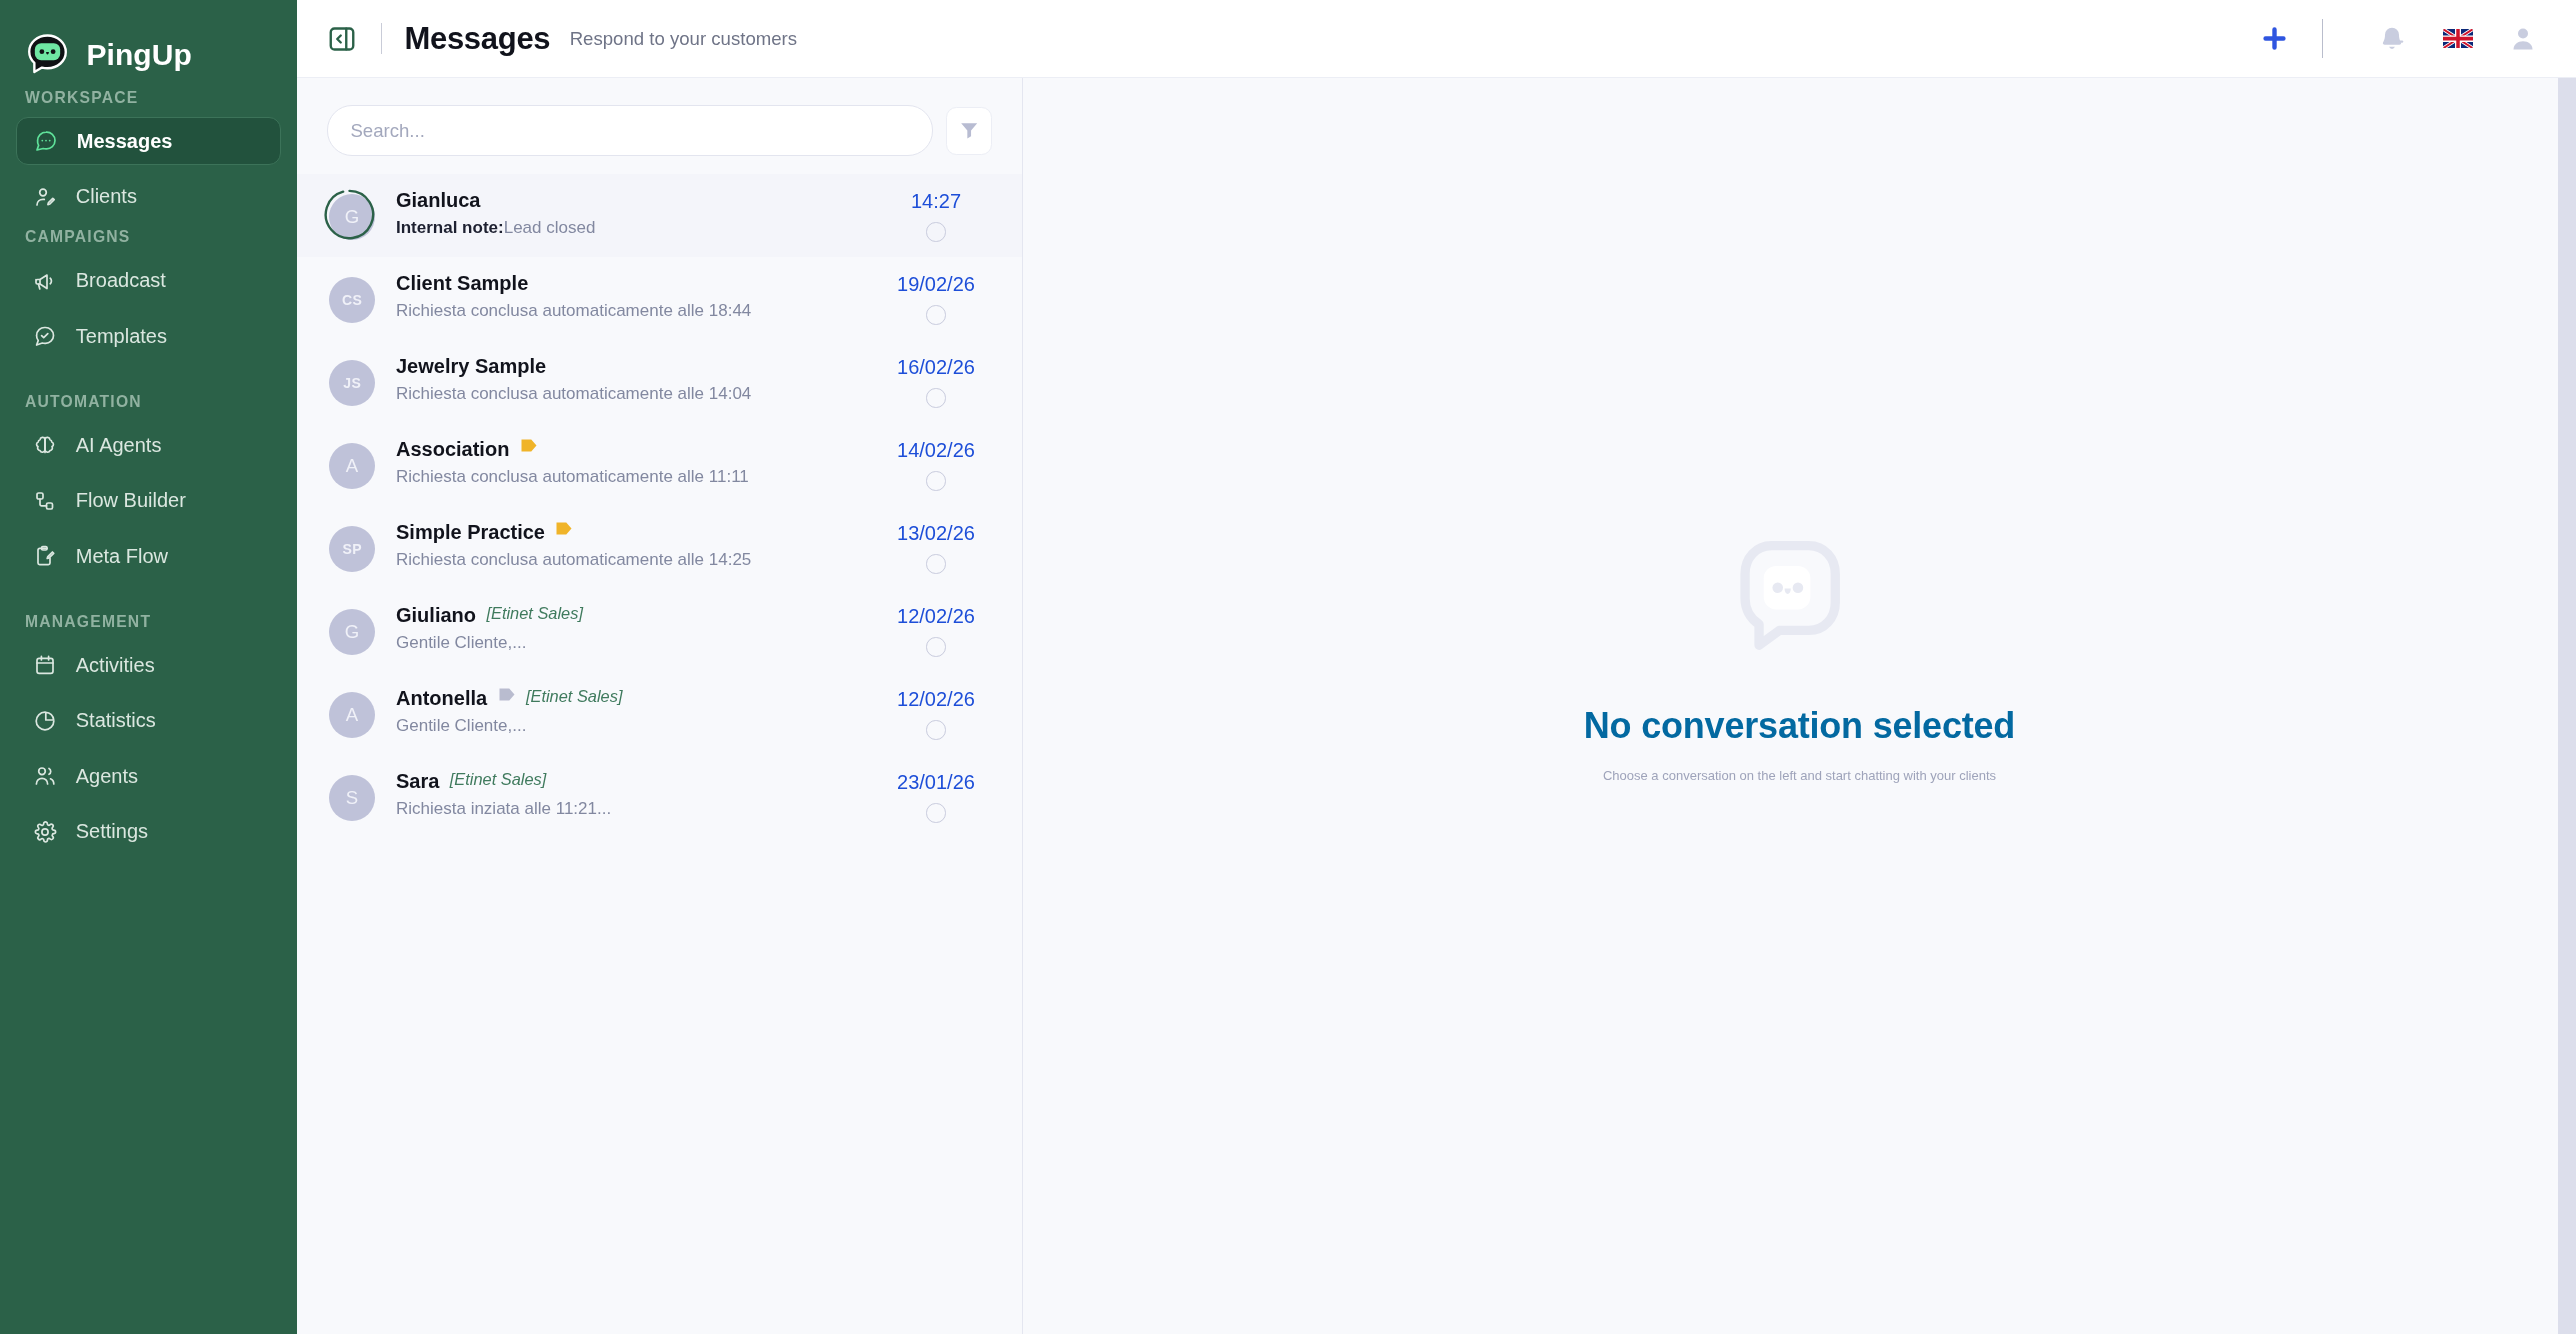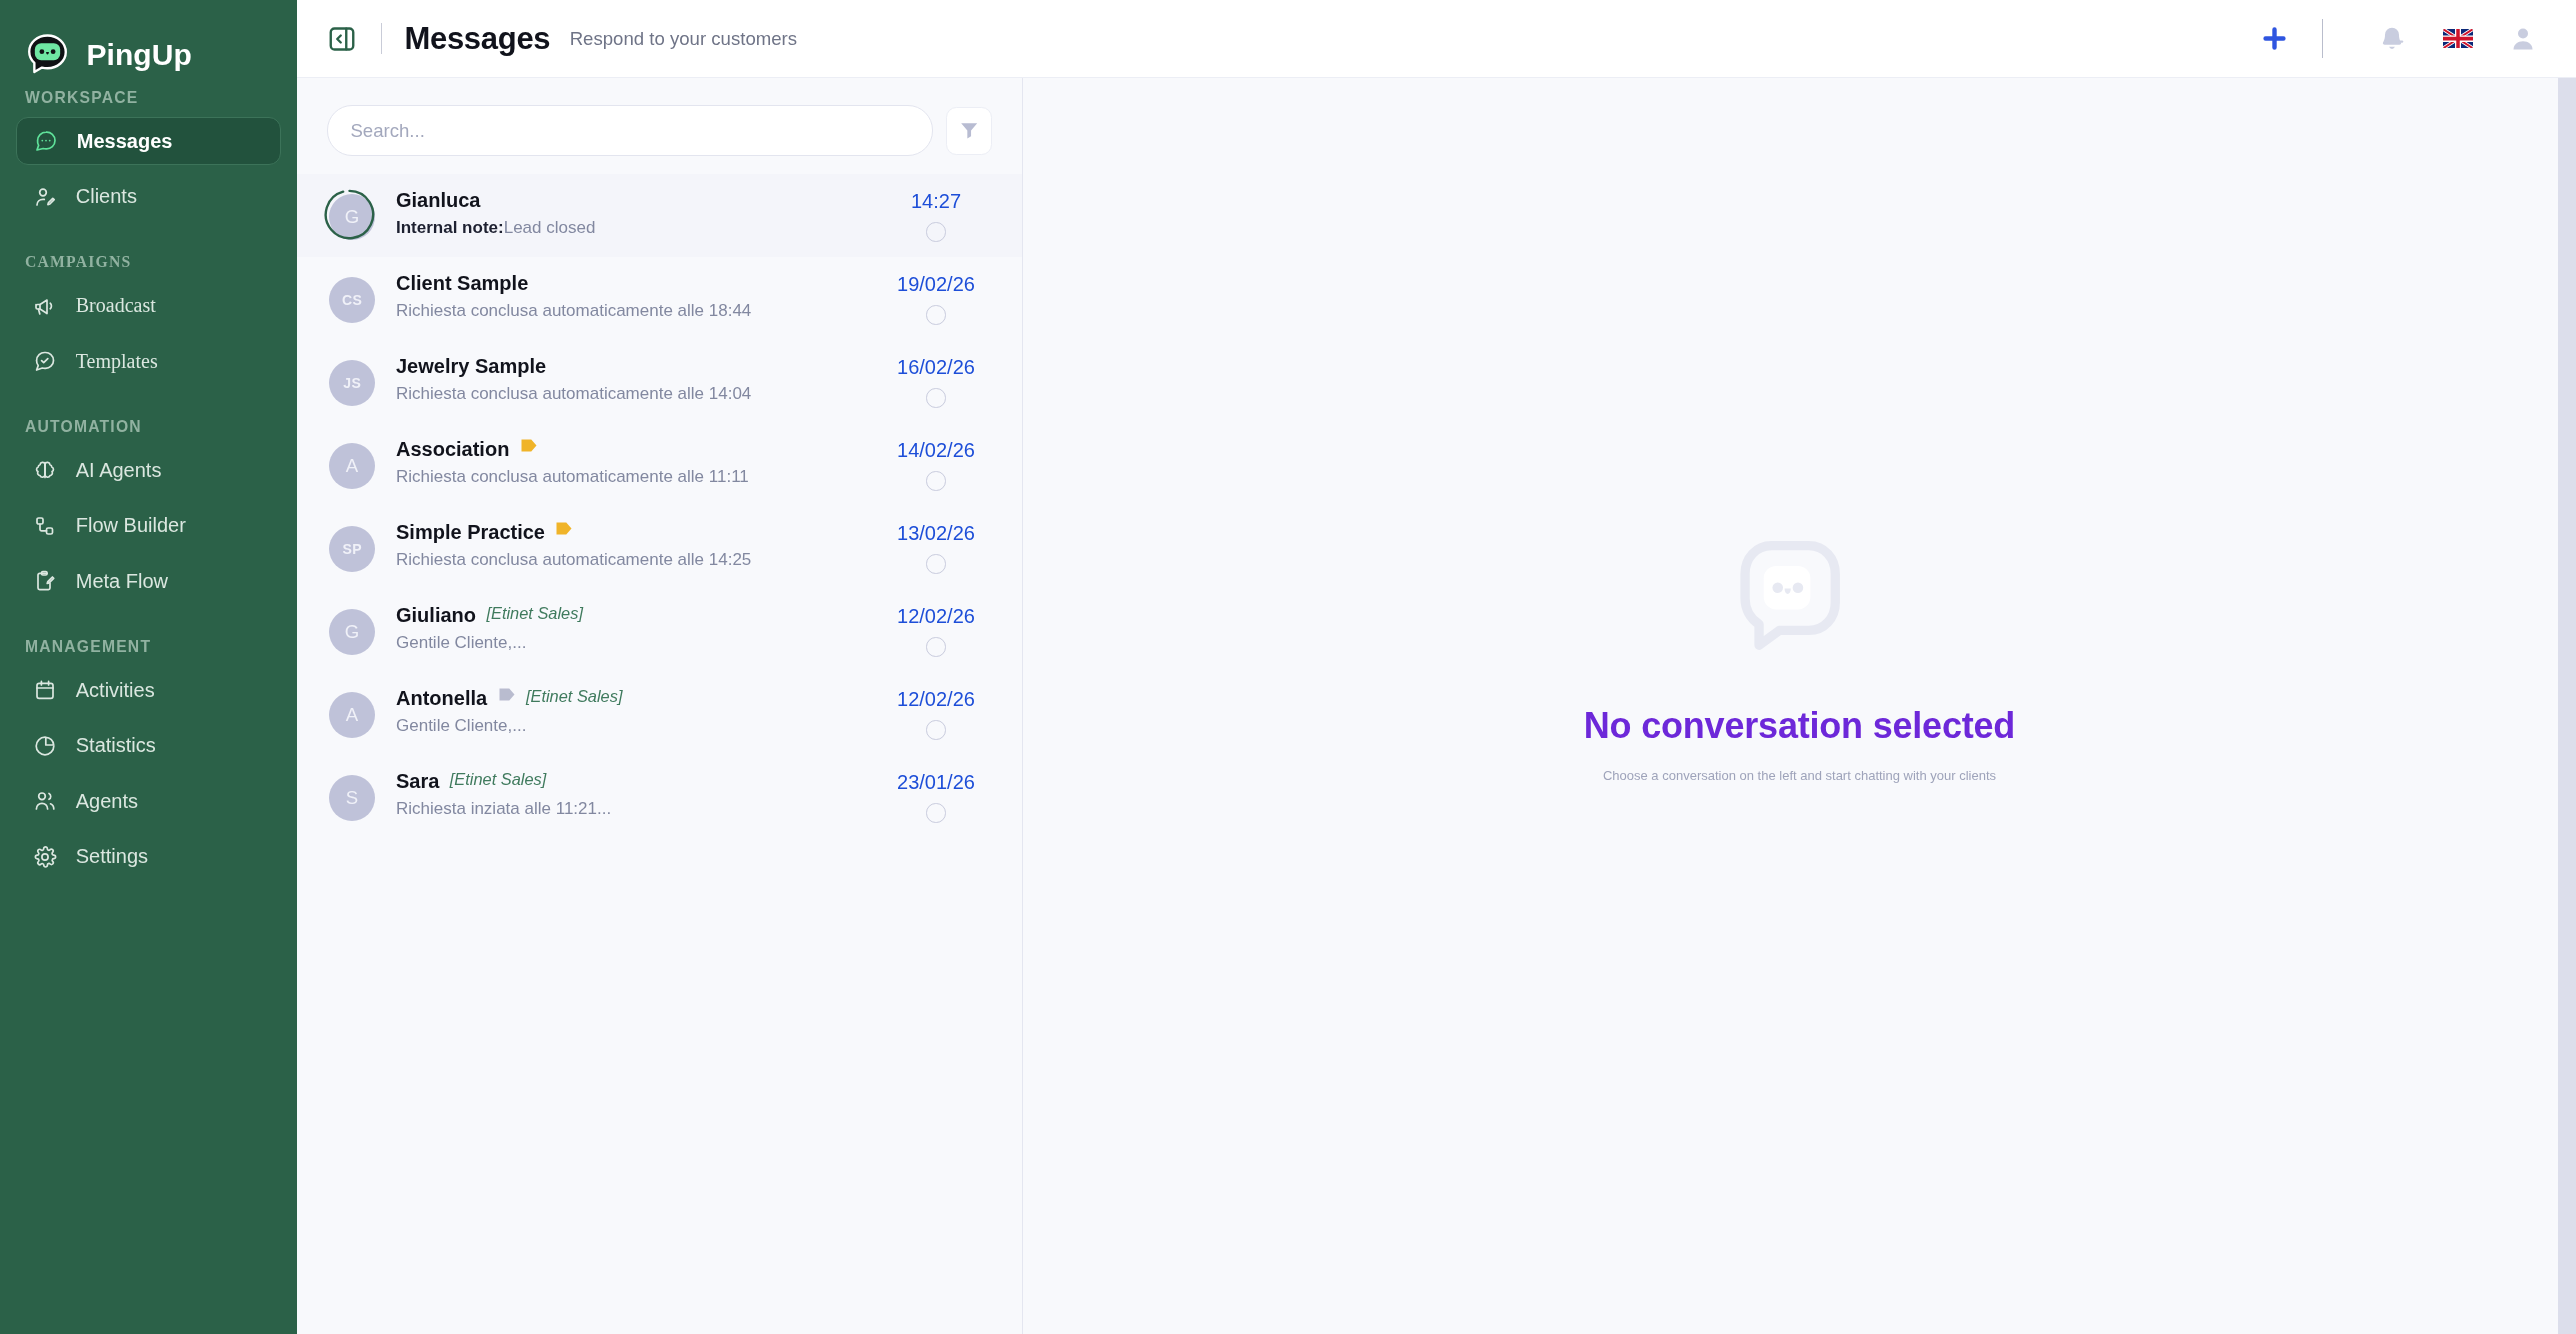--- a/index.html
+++ b/index.html
@@ -116,21 +116,21 @@
   .conv-time { font-size: 20px; color: #1d4ed8; }
   .status-dot { width: 19.4px; height: 19.4px; border-radius: 50%; border: 1.5px solid #c8cbdd; margin-top: 9px; }
 
   
   .main-panel {
     flex: 1 1 auto; min-width: 0; background: #f8f9fc;
     display: flex; flex-direction: column; align-items: center; justify-content: center;
     padding-bottom: 89px;
   }
   .empty-icon { width: 127px; height: 112px; margin-bottom: 52px; }
-  .empty-title { font-size: 36px; font-weight: 700; color: #6d28d9; letter-spacing: -0.2px; }
+  .empty-title { font-size: 36px; font-weight: 700; color: #0369a1; letter-spacing: -0.2px; }
   .empty-sub { font-size: 13px; color: #9ea3ba; margin-top: 21px; }
 
   
   .page-scrollbar {
     position: absolute; top: 0; right: 0; width: 18px; height: 100%;
     background: #dcdeeb;
   }
   .page-scrollbar .thumb { position:absolute; top:0; left:0; width:18px; height:100%; background:#dcdeeb; }
 </style>
 </head>
@@ -170,21 +170,21 @@
           <svg viewBox="0 0 24 24" width="24" height="24">
               <circle cx="10" cy="7.5" r="3.3"></circle>
               <path d="M4 20c0-3.3 2.7-5.6 6-5.6h1.3"></path>
               <path d="M19.8 13.3l1.4 1.4-4.3 4.3-2 .6.6-2 4.3-4.3z"></path>
             </svg>
         </span>
         <span>Clients</span>
       </div>
     </div>
 
-    <div class="nav-section spacer-top" style="margin-top:25px;font-family:Liberation Serif, serif;">
+    <div class="nav-section spacer-top" style="">
       <div class="nav-label">CAMPAIGNS</div>
       <div class="nav-item">
         <span class="ico">
           <svg viewBox="0 0 24 24" width="24" height="24">
               <path d="M3 10.5v3a1.5 1.5 0 0 0 1.5 1.5H7l7 4.5V6L7 10.5H4.5A1.5 1.5 0 0 0 3 12z"></path>
               <path d="M7 10.5V15"></path>
               <path d="M5.5 15.2L6.8 20"></path>
               <path d="M17.2 9.2a3.8 3.8 0 0 1 0 5.6"></path>
             </svg>
         </span>

